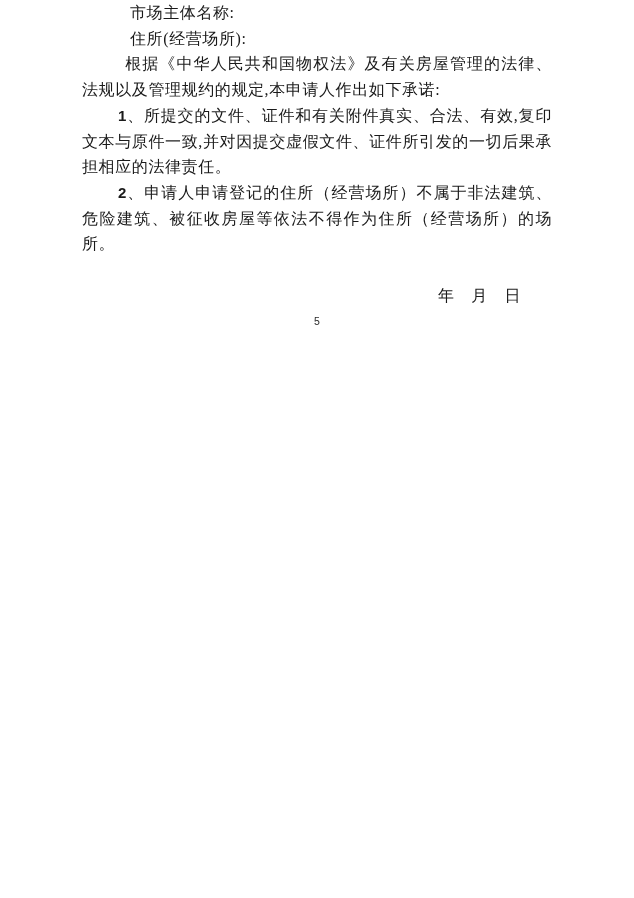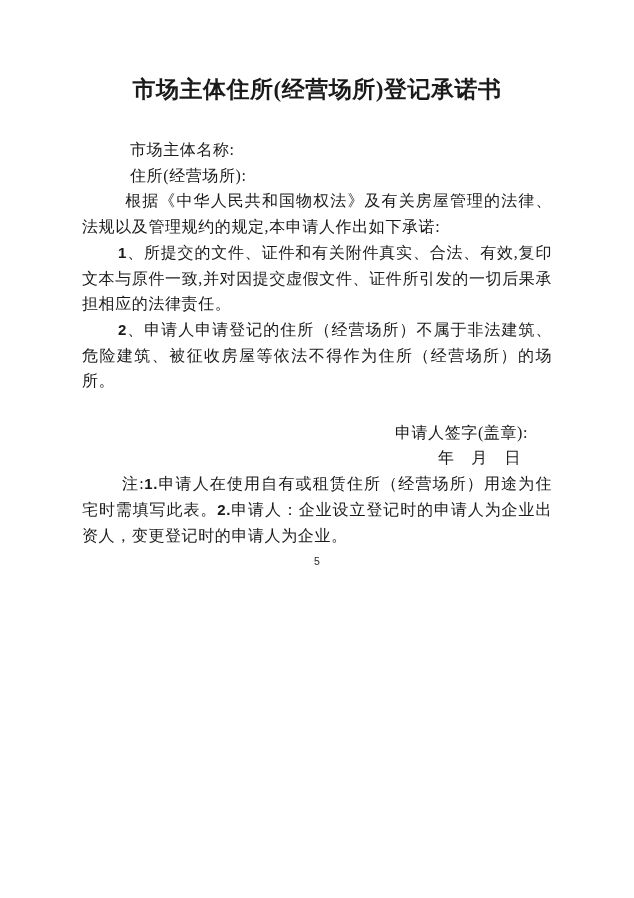--- a/index.html
+++ b/index.html
@@ -50,36 +50,33 @@
     letter-spacing: 0;
     color: #2a2a2a;
     font-family: "Liberation Sans", "DejaVu Sans", sans-serif;
   }
 </style>
 </head>
 <body>
 
 <div class="page">
 
-  <h1 class="title">市场主体住所(经营场所)登记承诺书</h1>
 
   <p class="field">市场主体名称:</p>
   <p class="field">住所(经营场所):</p>
 
   <p class="para intro">根据《中华人民共和国物权法》及有关房屋管理的法律、法规以及管理规约的规定,本申请人作出如下承诺:</p>
 
   <p class="para item"><b class="num">1</b><span>、所提交的文件、证件和有关附件真实、合法、有效,复印文本与原件一致,并对因提交虚假文件、证件所引发的一切后果承担相应的法律责任。</span></p>
 
   <p class="para item"><b class="num">2</b><span>、申请人申请登记的住所（经营场所）不属于非法建筑、危险建筑、被征收房屋等依法不得作为住所（经营场所）的场所。</span></p>
 
 
 
 
   <div class="sign">
-    <p class="sign-line">申请人签字(盖章):</p>
     <p class="date-line">年　月　日</p>
   </div>
 
-  <p class="para note"><span>注:</span><b class="num">1.</b><span>申请人在使用自有或租赁住所（经营场所）用途为住宅时需填写此表。</span><b class="num">2.</b><span>申请人：企业设立登记时的申请人为企业出资人，变更登记时的申请人为企业。</span></p>
 
   <div class="page-num">5</div>
 
 </div>
 
 </body></html>

